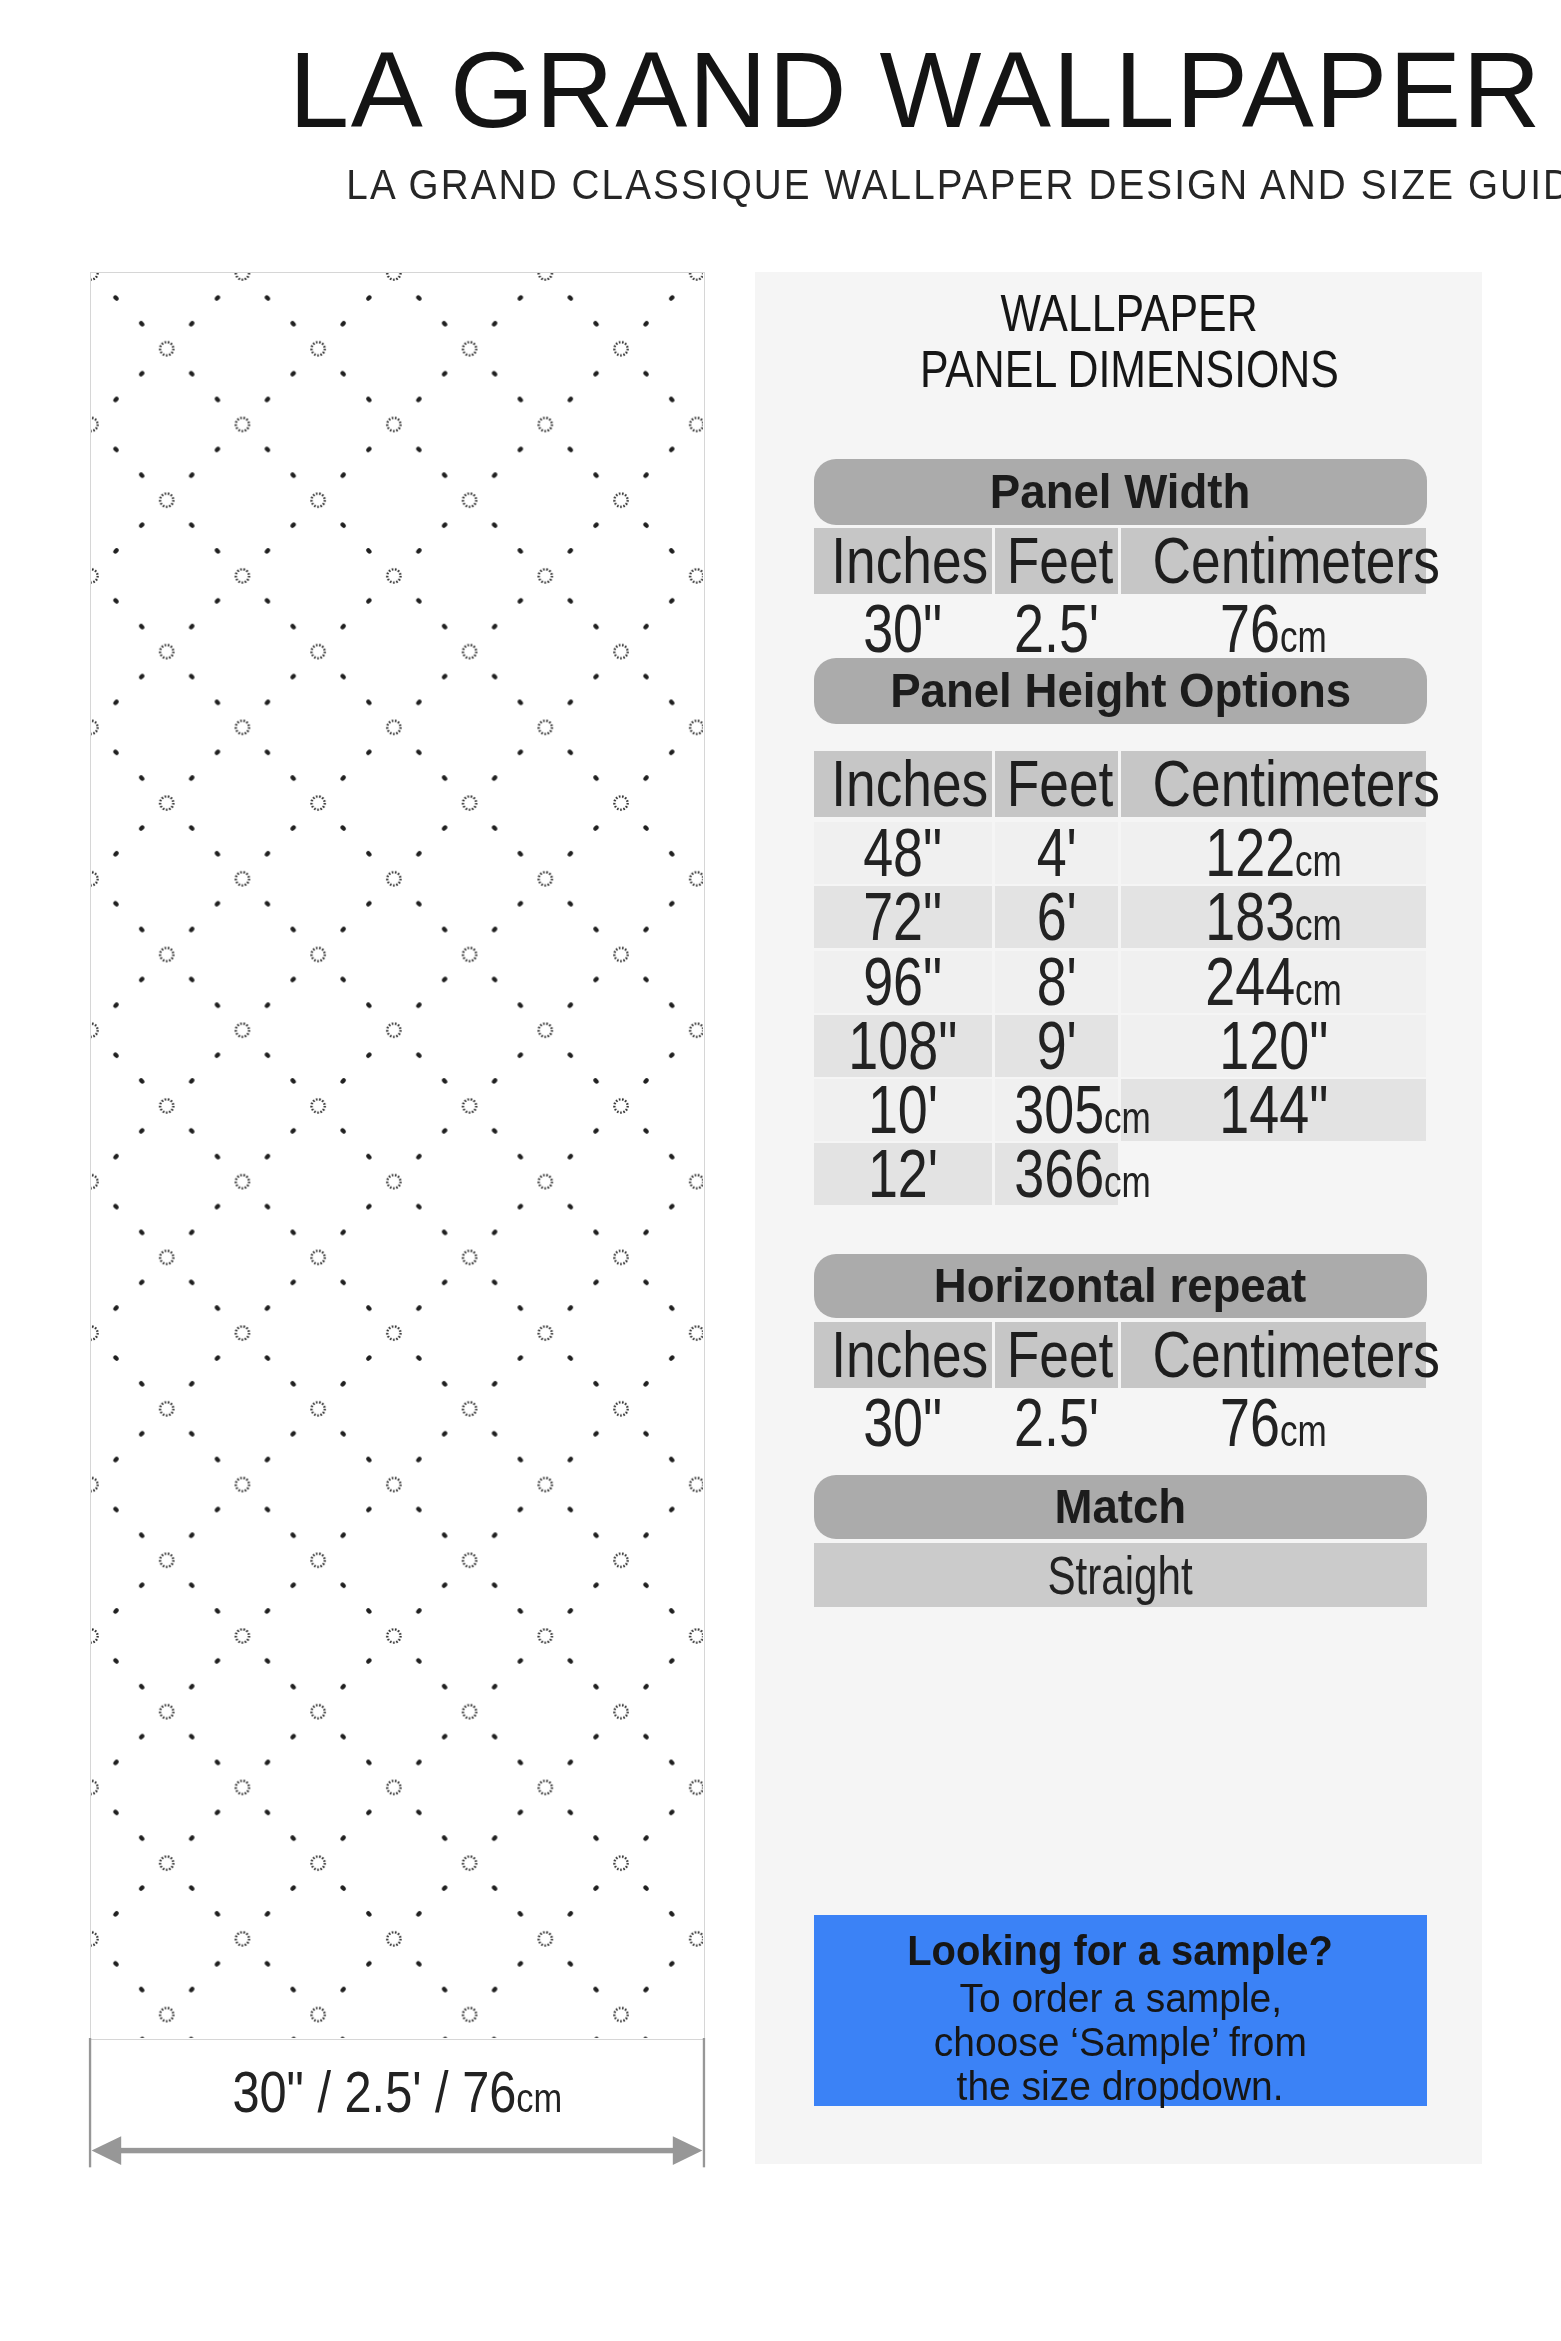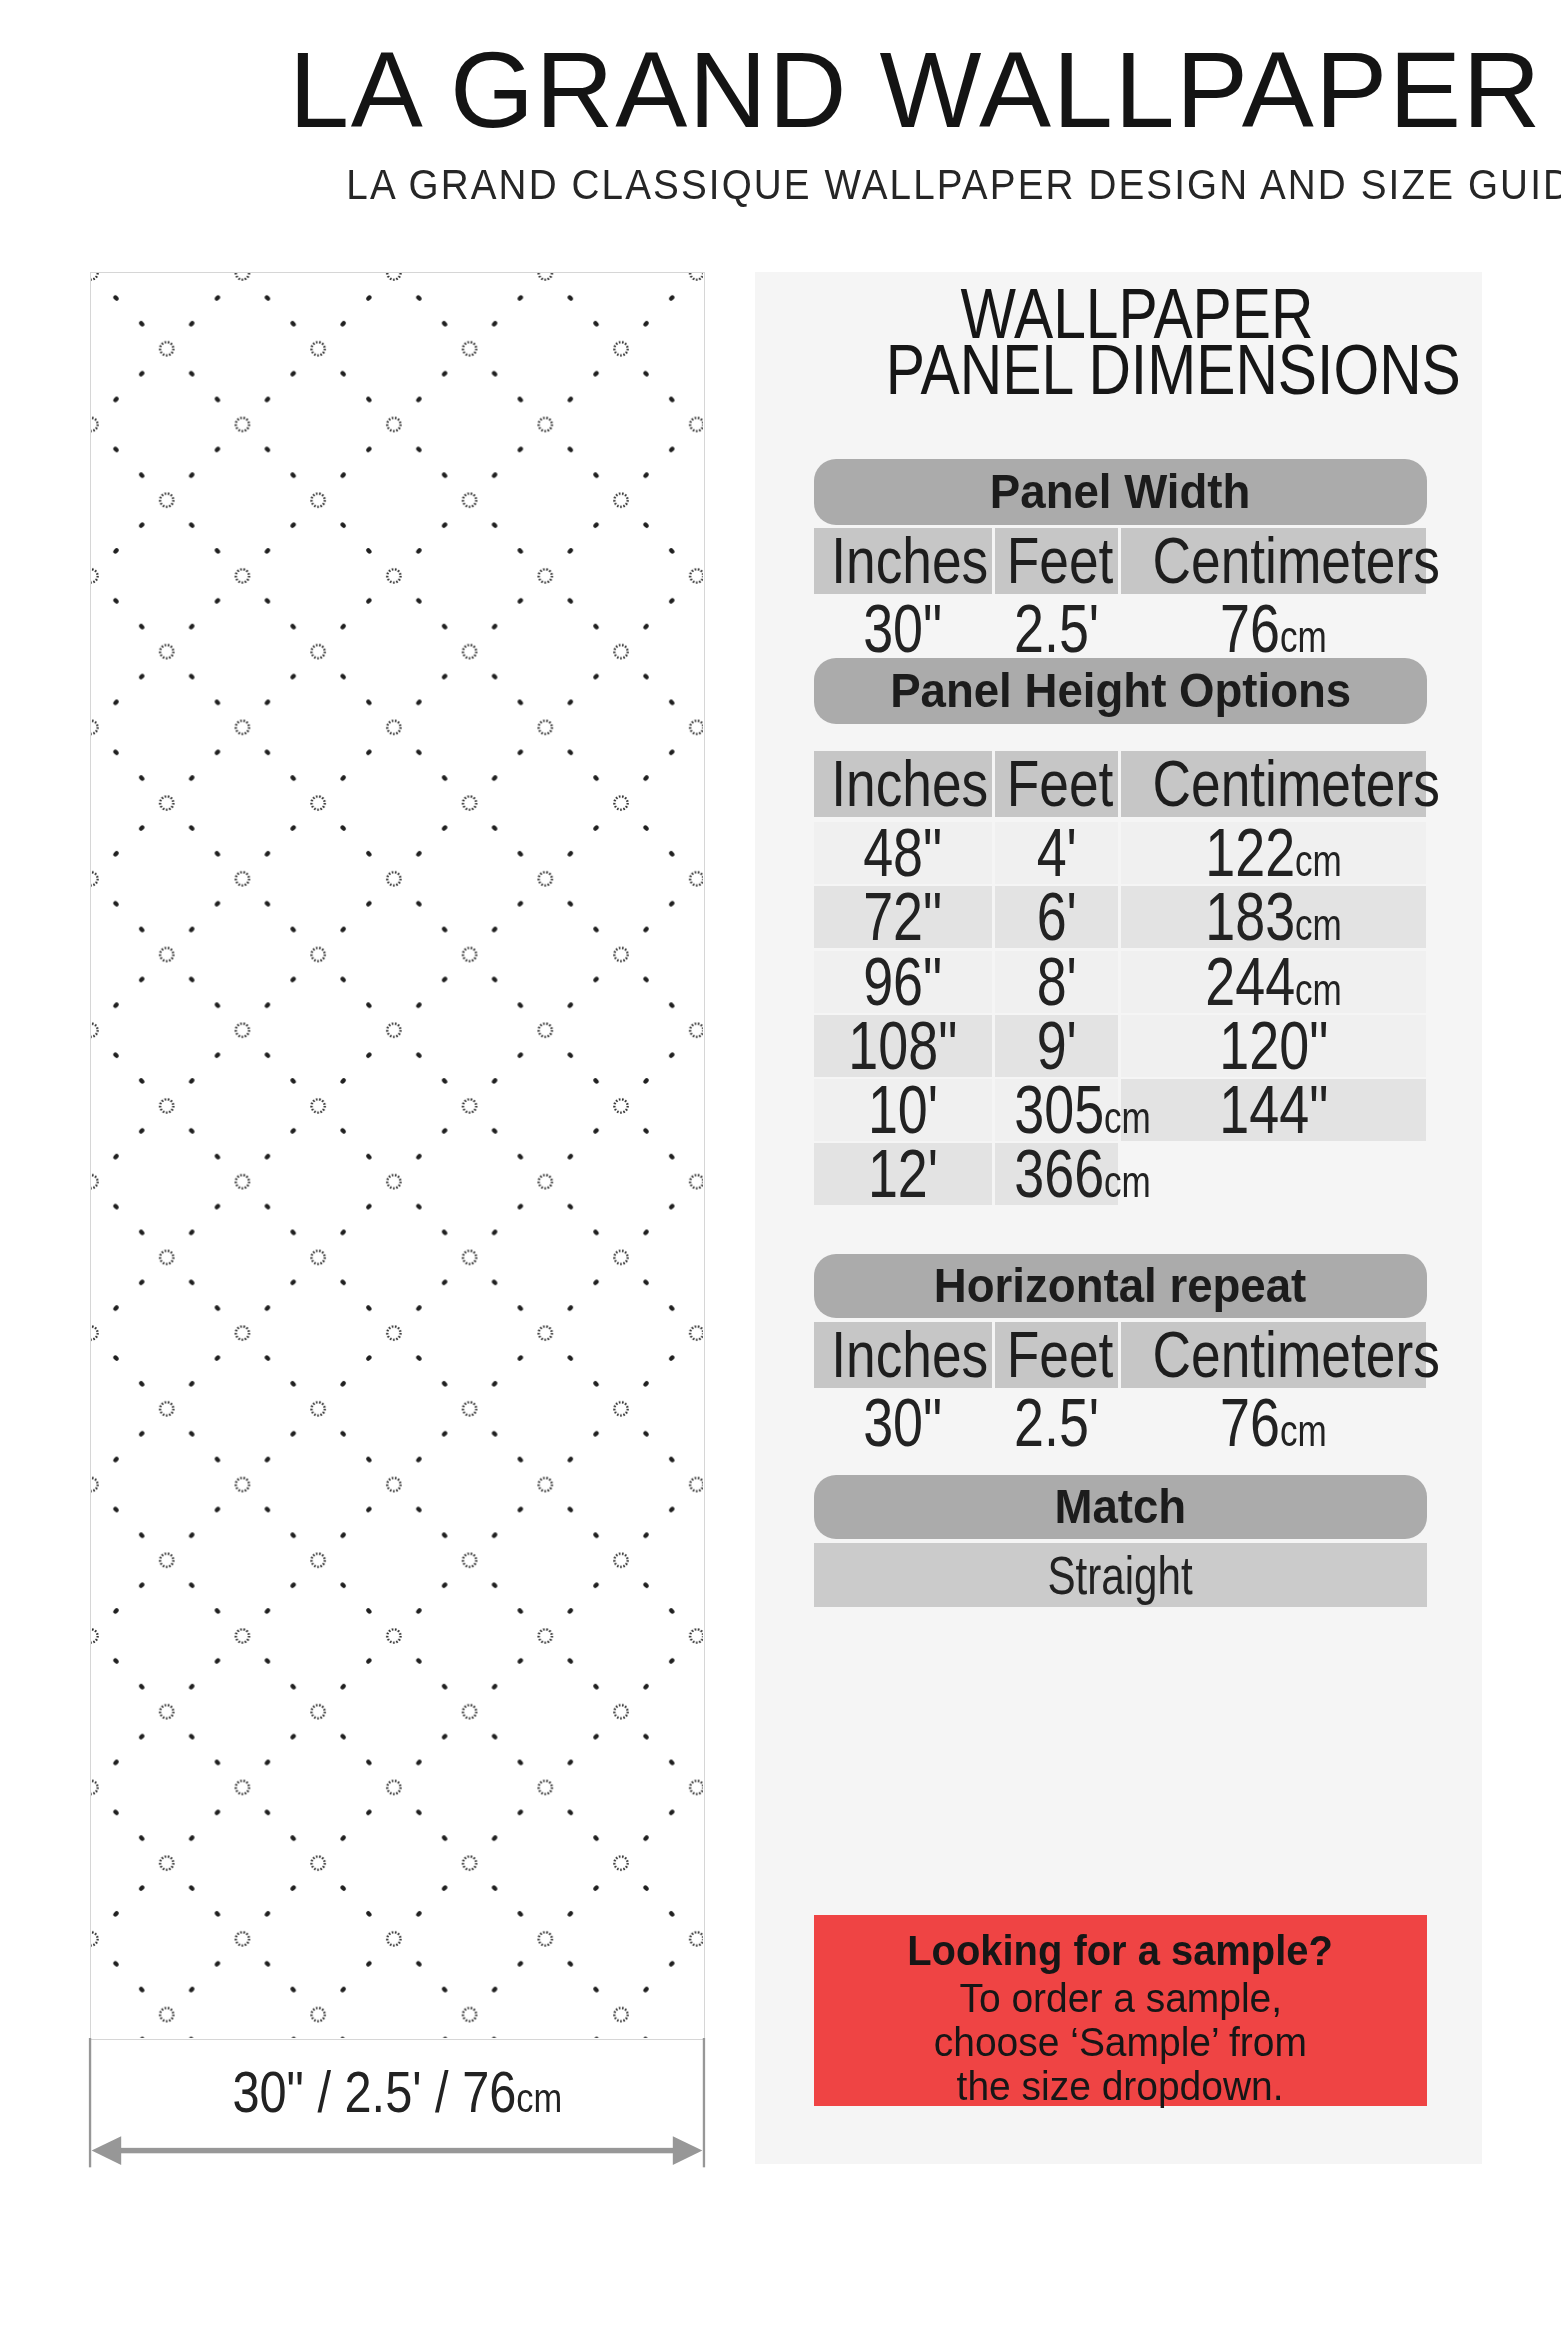--- a/index.html
+++ b/index.html
@@ -31,22 +31,22 @@
   }
   .dim-label .inner{display:inline-block;transform:scaleX(0.84);transform-origin:center;}
   .dim-label .unit{font-size:41px;}
   .width-arrow{position:absolute;left:88px;top:2038px;}
   
   .right-panel{
     position:absolute;left:755px;top:272px;width:727px;height:1892px;
     background:#f5f5f5;
   }
   .rp-title{
-    position:absolute;left:76px;top:14px;width:613px;
-    font-size:70px;line-height:56px;font-weight:300;text-align:center;color:#161616;
+    position:absolute;left:68px;top:14px;width:613px;
+    font-size:51px;line-height:56px;font-weight:300;text-align:center;color:#161616;
   }
   .rp-title .inner{display:inline-block;transform:scaleX(0.84);transform-origin:center;white-space:nowrap;}
   .sec-header{
     position:absolute;left:59px;width:613px;height:66px;background:#ababab;
     text-align:center;line-height:66px;font-size:48px;font-weight:700;color:#1c1c1c;
     white-space:nowrap;
     border-radius:22px;
   }
   .sec-header .inner{display:inline-block;transform:scaleX(0.95);transform-origin:center;}
   .grid3{
@@ -71,21 +71,21 @@
   .hrowcell .inner{display:inline-block;transform:scaleX(0.78);transform-origin:center;}
   .hrowcell .unit{font-size:45px;}
   .row-light{background:#f0f0f0;}
   .row-dark{background:#e3e3e3;}
   .match-value{
     position:absolute;left:59px;width:613px;height:64px;background:#cbcbcb;
     text-align:center;line-height:64px;font-size:54px;font-weight:300;color:#222;
   }
   .match-value .inner{display:inline-block;transform:scaleX(0.78);transform-origin:center;}
   .sample-box{
-    position:absolute;left:59px;top:1643px;width:613px;height:191px;background:#ef4444;
+    position:absolute;left:59px;top:1643px;width:613px;height:191px;background:#3b82f6;
     text-align:center;box-sizing:border-box;padding-top:11px;color:#161616;
   }
   .sample-box .sb-title{font-size:42px;font-weight:700;line-height:50px;white-space:nowrap;}
   .sample-box .sb-line{font-size:41px;font-weight:400;line-height:44px;white-space:nowrap;}
   .sample-box .inner{display:inline-block;transform:scaleX(0.95);transform-origin:center;}
 </style>
 </head>
 <body>
 
 <div class="page">

